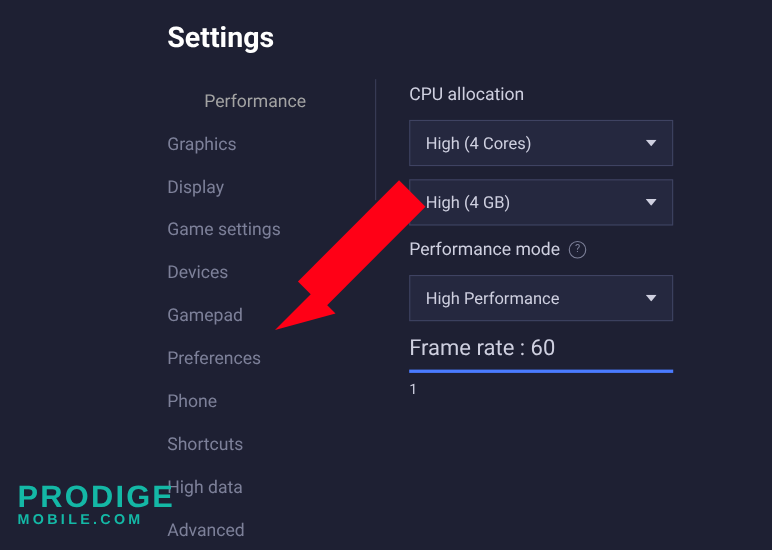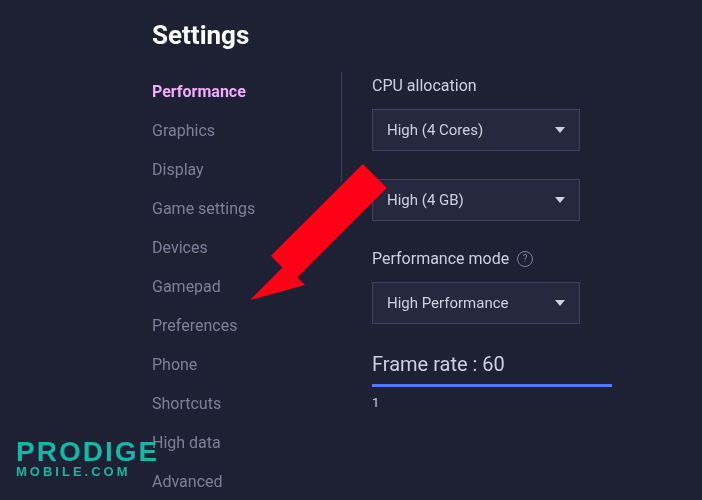--- a/index.html
+++ b/index.html
@@ -14,35 +14,35 @@
     .layout { display: flex; gap: 60px; }
     .sidebar { width: 160px; position: relative; }
     .sidebar::after {
       content: ""; position: absolute; top: 0; right: -30px;
       width: 1px; height: 110px; background: #3a3d58;
     }
     .sidebar-item {
       padding: 10px 0; font-size: 16px; color: #7d8099;
       cursor: pointer;
     }
-    .sidebar-item.active { color: #f0abfc; font-weight: 700; }
+    .sidebar-item.active { color: #a3a3a3; font-weight: 400; text-align: center; }
     .panel { flex: 1; padding-top: 4px; }
-    .field { margin-bottom: 28px; }
+    .field { margin-bottom: 12px; }
     .field-label {
       font-size: 16px; color: #cfd0e0; margin-bottom: 14px;
       display: flex; align-items: center; gap: 8px;
     }
     .help-icon {
       width: 16px; height: 16px; border: 1px solid #7d8099;
       border-radius: 50%; display: inline-flex;
       align-items: center; justify-content: center;
       font-size: 10px; color: #7d8099;
     }
     .select {
-      width: 208px; height: 42px;
+      width: 240px; height: 42px;
       background: #25283f; border: 1px solid #3f4362;
       display: flex; align-items: center; justify-content: space-between;
       padding: 0 14px; cursor: pointer;
     }
     .select-value { font-size: 15px; color: #cfd0e0; }
     .chevron svg { display: block; }
     .slider-label {
       font-size: 20px; color: #cfd0e0;
       padding-bottom: 8px; border-bottom: 3px solid #4a7bff;
       width: 240px;

